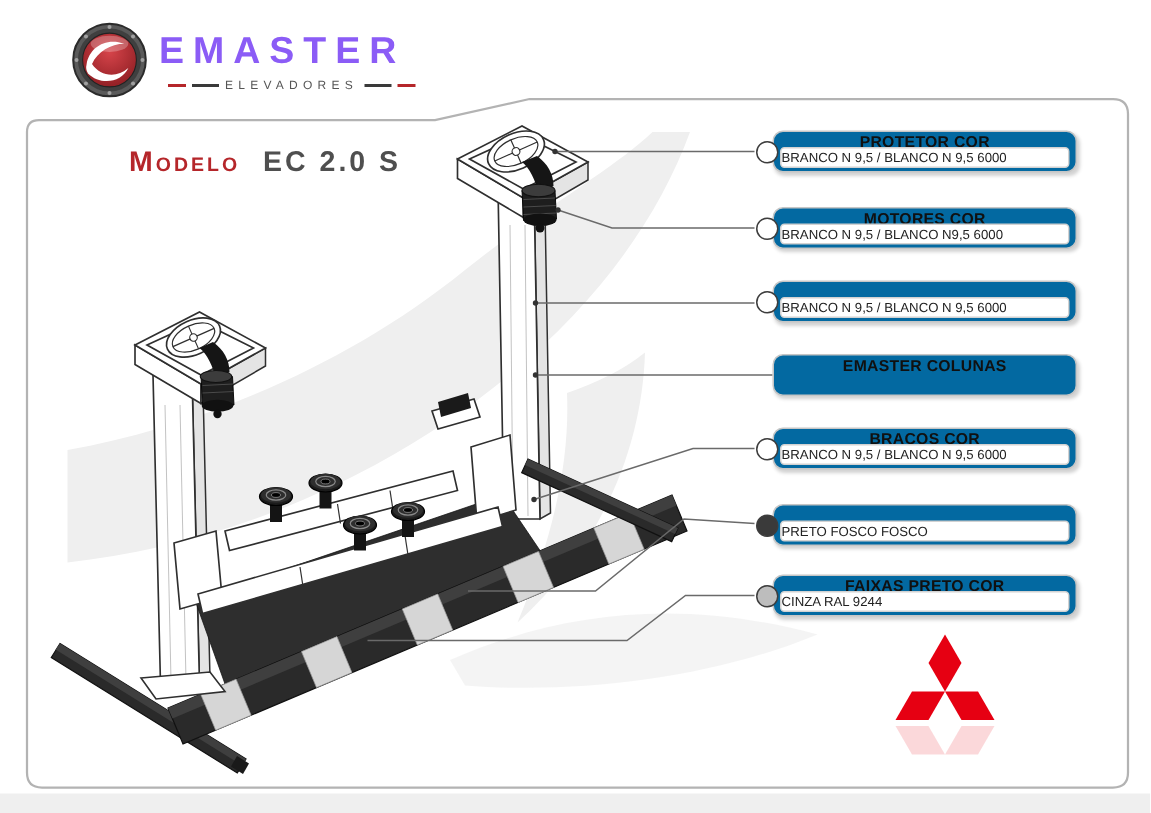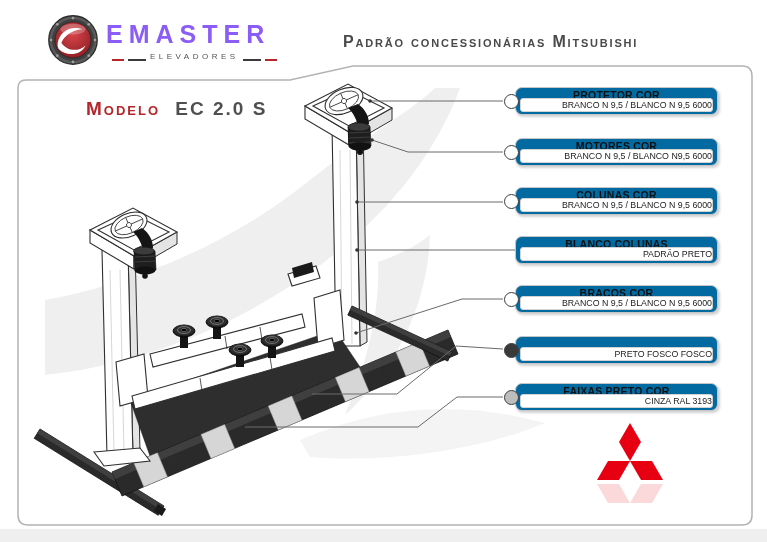--- a/index.html
+++ b/index.html
@@ -1,40 +1,40 @@
 <!DOCTYPE html>
 <html style="--accent: #b5262a; --mitsu-red: #e60012; --border-gray: #b3b3b3; --base-black: #2a2a2a; --stripe-gray: #d6d6d6;"><head>
 <meta charset="utf-8">
 <style>
   html,body{margin:0;padding:0;background:#fff;}
   #stage{position:relative;width:767px;height:542px;background:#fff;overflow:hidden;
          font-family:"Liberation Sans",sans-serif;}
   #art{position:absolute;left:0;top:0;z-index:1;}
   .hdr{position:absolute;z-index:3;}
   #brand-text{left:106px;top:20px;font-size:25px;font-weight:bold;letter-spacing:6px;color:#8b5cf6;}
-  #brand-subrow{left:112px;top:52px;display:flex;align-items:flex-end;gap:4px;}
+  #brand-subrow{left:112px;top:52px;display:flex;align-items:center;gap:4px;}
   #brand-subrow .bar{height:2px;display:inline-block;}
   #brand-subrow .bar.red{width:12px;background:var(--accent);}
   #brand-subrow .bar.dark{width:18px;background:#3a3a3a;}
   #brand-sub{font-size:8px;letter-spacing:3.5px;color:#555;}
   #page-title{left:343px;top:10px;font-size:19px;font-weight:bold;font-variant:small-caps;
               letter-spacing:2.5px;color:var(--accent);}
   #page-subtitle{left:343px;top:33px;font-size:16px;font-weight:600;font-variant:small-caps;
               letter-spacing:1.8px;color:#4a4a4a;}
   #model-line{left:86px;top:98px;font-size:19px;font-variant:small-caps;letter-spacing:2px;font-weight:600;}
   #model-line .lbl{color:var(--accent);}
   #model-line .val{color:#4f4f4f;margin-left:8px;}
   #callout-list{position:absolute;left:515px;top:0;z-index:2;width:210px;}
   .callout{position:absolute;width:203px;height:28px;background:#0369a1;
            border:1px solid #c6c6c6;border-radius:7px;
            box-shadow:1.5px 2px 2.5px rgba(0,0,0,.18);box-sizing:border-box;}
   .callout-title{position:absolute;top:1px;left:0;right:0;text-align:center;
            font-size:10.5px;font-weight:bold;color:#101010;letter-spacing:.2px;}
   .callout-value{position:absolute;bottom:2px;left:4px;right:4px;height:12px;background:#fff;
-           border:1px solid #d2d2d2;border-radius:3px;text-align:right;
+           border:1px solid #d2d2d2;border-radius:3px;text-align:left;
            font-size:8.8px;line-height:12px;color:#222;}
   .callout-circle{position:absolute;left:-12px;top:6px;width:13px;height:13px;border-radius:50%;
            border:1.5px solid #3d3d3d;background:#fff;box-sizing:content-box;}
   #bottom-strip{position:absolute;left:0;top:529px;width:767px;height:13px;background:#efefef;z-index:0;}
   svg .outline{stroke:#2f2f2f;stroke-width:1.1;fill:#fff;}
   svg .sideface{stroke:#2f2f2f;stroke-width:1;fill:#e4e4e4;}
   svg .blackpart{fill:var(--base-black);stroke:#111;stroke-width:.8;}
   svg .stripe{fill:var(--stripe-gray);stroke:#9e9e9e;stroke-width:.5;}
   svg .leader{stroke:#6a6a6a;stroke-width:1;fill:none;}
   svg .mitsu{fill:var(--mitsu-red);}
@@ -239,21 +239,20 @@
     <ellipse cx="29" cy="19" rx="14" ry="6" fill="#fff" opacity="0.25"></ellipse>
   </svg>
   <div class="hdr" id="brand-text">EMASTER</div>
   <div class="hdr" id="brand-subrow">
     <span class="bar red"></span>
     <span class="bar dark"></span>
     <span id="brand-sub">ELEVADORES</span>
     <span class="bar dark"></span>
     <span class="bar red"></span>
   </div>
-  <div class="hdr" id="page-subtitle">Padrão concessionárias Mitsubishi</div>
 
   <div class="hdr" id="model-line">
     <span class="lbl">Modelo</span>
     <span class="val">EC 2.0 S</span>
   </div>
 
   <div id="callout-list">
     <div class="callout" style="top: 87px;">
       <div class="callout-circle" style="background: rgb(255, 255, 255);"></div>
       <div class="callout-title">PROTETOR COR</div>
@@ -261,41 +260,39 @@
     </div>
 
     <div class="callout" style="top: 138px;">
       <div class="callout-circle" style="background: rgb(255, 255, 255);"></div>
       <div class="callout-title">MOTORES COR</div>
       <div class="callout-value">BRANCO N 9,5 / BLANCO N9,5 6000</div>
     </div>
 
     <div class="callout" style="top: 187px;">
       <div class="callout-circle" style="background: rgb(255, 255, 255);"></div>
-      <div class="callout-title">COLUNAS COR</div>
       <div class="callout-value">BRANCO N 9,5 / BLANCO N 9,5 6000</div>
     </div>
 
     <div class="callout" style="top: 236px;">
 
-      <div class="callout-title">BLANCO COLUNAS</div>
-      <div class="callout-value">PADRÃO PRETO</div>
+      <div class="callout-title">EMASTER COLUNAS</div>
     </div>
 
     <div class="callout" style="top: 285px;">
       <div class="callout-circle" style="background: rgb(255, 255, 255);"></div>
       <div class="callout-title">BRAÇOS COR</div>
       <div class="callout-value">BRANCO N 9,5 / BLANCO N 9,5 6000</div>
     </div>
 
     <div class="callout" style="top: 336px;">
       <div class="callout-circle" style="background: rgb(58, 58, 58);"></div>
       <div class="callout-value">PRETO FOSCO FOSCO</div>
     </div>
 
     <div class="callout" style="top: 383px;">
       <div class="callout-circle" style="background: rgb(189, 189, 189);"></div>
       <div class="callout-title">FAIXAS PRETO  COR</div>
-      <div class="callout-value">CINZA RAL 3193</div>
+      <div class="callout-value">CINZA RAL 9244</div>
     </div>
   </div>
 
 </div>
 
 </body></html>

